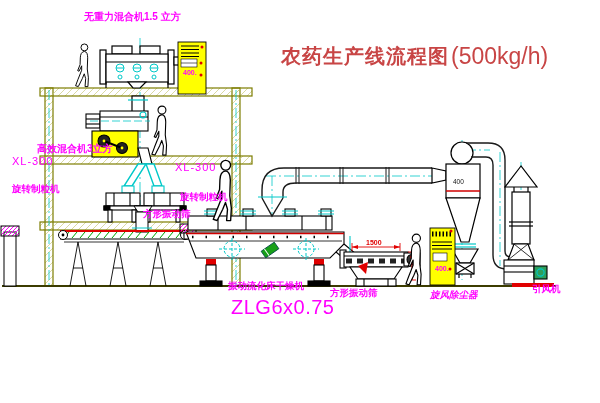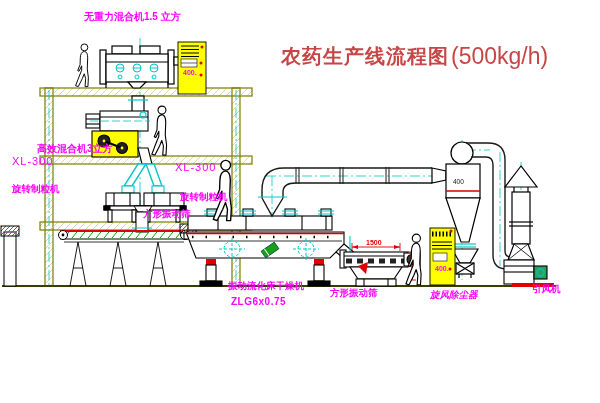--- a/index.html
+++ b/index.html
@@ -4,21 +4,21 @@
 <style>
   html,body{margin:0;padding:0;background:#fff;}
   .stage{position:relative;width:600px;height:403px;background:#ffffff;overflow:hidden;
          font-family:"Liberation Sans",sans-serif;}
   .stage svg{position:absolute;left:0;top:0;}
   .lbl{position:absolute;white-space:nowrap;line-height:1.05;}
   .mag{color:#ff00ff;}
   .mag-sm{font-size:9.5px;font-weight:700;}
   .mag-md{font-size:10px;font-weight:700;}
   .mag-model{font-size:11px;font-weight:400;letter-spacing:1px;}
-  .mag-model2{font-size:10px;font-weight:700;letter-spacing:.5px;}
+  .mag-model2{font-size:20px;font-weight:400;letter-spacing:.5px;}
   .mag-tiny{font-size:7px;font-weight:700;}
   .red-dim{color:#e00000;font-size:7px;font-weight:700;}
   .blk-tiny{color:#111;font-size:6.5px;}
   .title{display:flex;align-items:center;gap:2px;color:#c84545;}
   .title .zh{font-size:20px;font-weight:600;letter-spacing:1px;}
   .title .cap{font-size:23px;font-weight:400;}
 </style>
 </head>
 <body>
 

